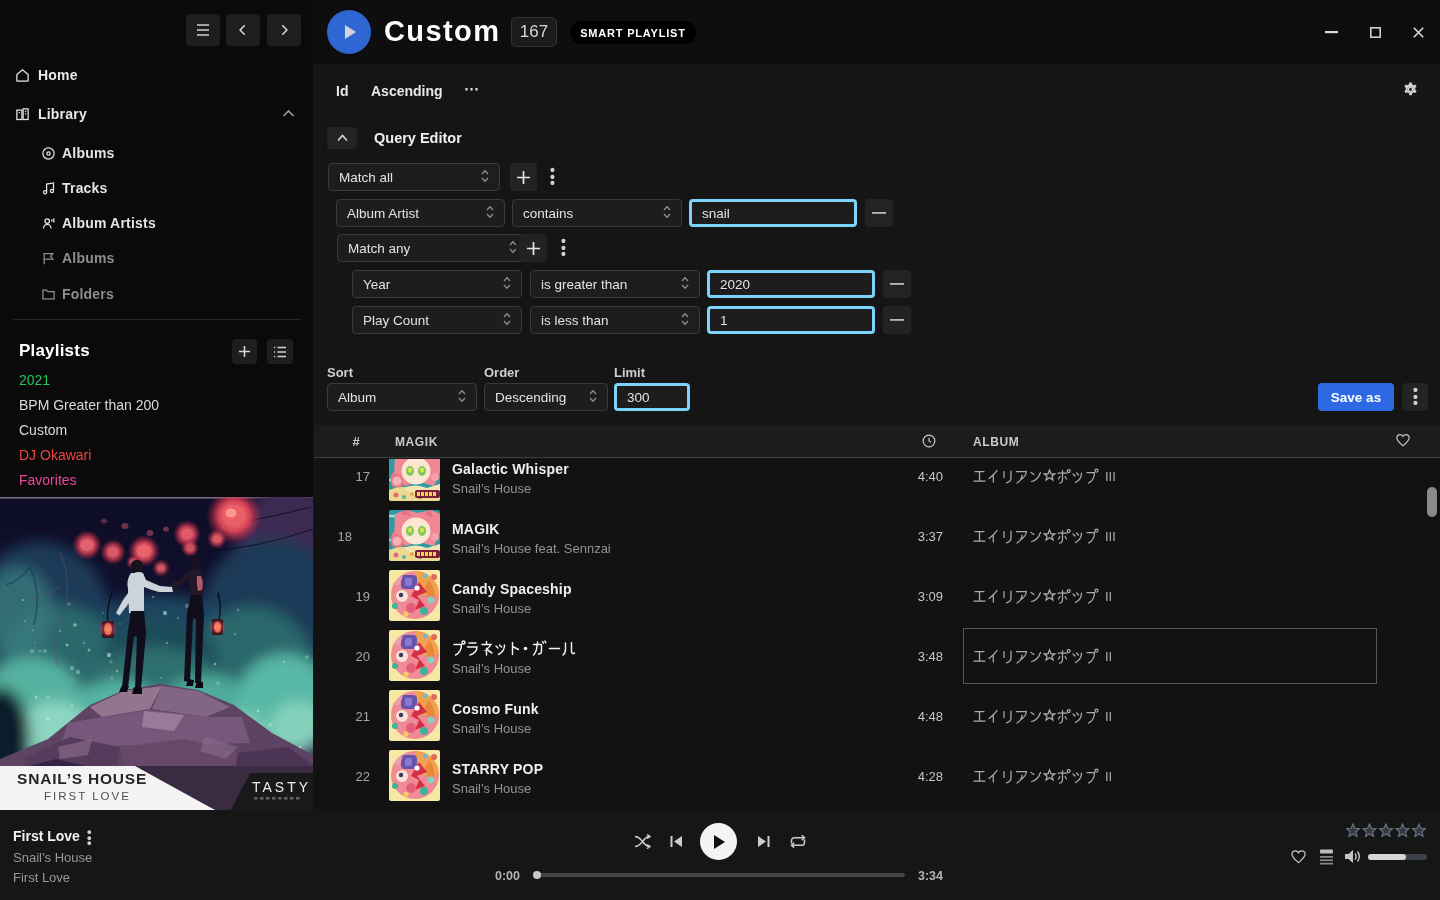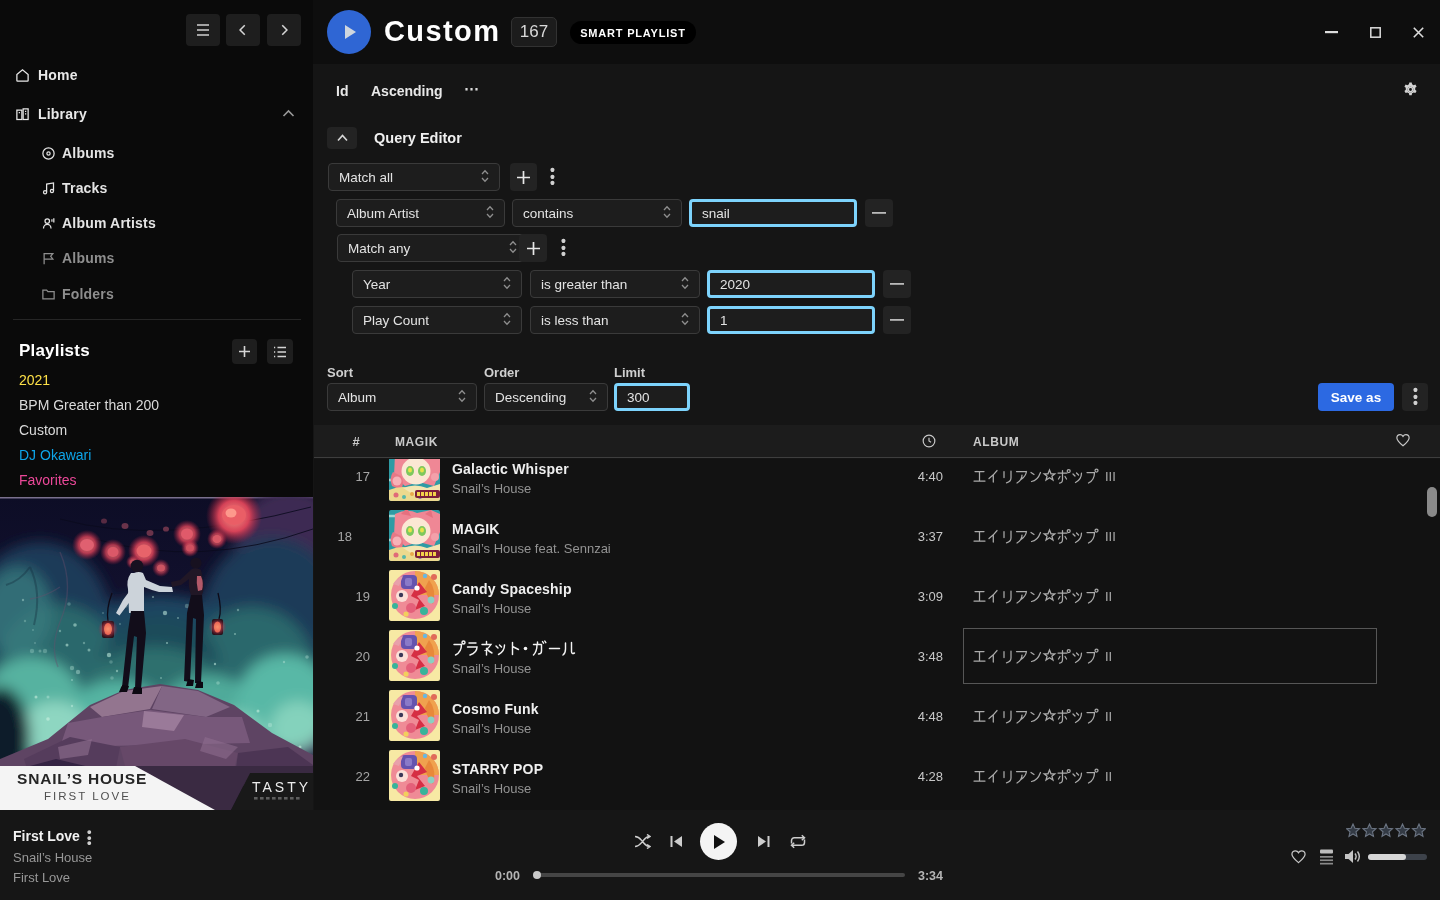--- a/index.html
+++ b/index.html
@@ -456,24 +456,24 @@
     <div class="sbtn abs" style="left:232px;top:339px;width:25px;height:25px">
         <svg width="13" height="13" viewBox="0 0 13 13" stroke="#d5d5d5" stroke-width="1.6">
           <path d="M6.5 1 V12 M1 6.5 H12"></path>
         </svg>
       </div>
     <div class="sbtn abs" style="left:267px;top:339px;width:26px;height:25px">
         <svg width="14" height="12" viewBox="0 0 14 12" stroke="#d5d5d5" stroke-width="1.5">
           <path d="M4.5 1.5 H13 M4.5 6 H13 M4.5 10.5 H13 M1 1.5 H2.2 M1 6 H2.2 M1 10.5 H2.2"></path>
         </svg>
       </div>
-    <div class="abs" style="left:19px;top:372px;color:#fde047;font-size:14px">2021</div>
+    <div class="abs" style="left:19px;top:372px;color:#22c55e;font-size:14px">2021</div>
     <div class="abs" style="left:19px;top:397px;color:#dadada;font-size:14px">BPM Greater than 200</div>
     <div class="abs" style="left:19px;top:422px;color:#dadada;font-size:14px">Custom</div>
-    <div class="abs" style="left:19px;top:447px;color:#0ea5e9;font-size:14px">DJ Okawari</div>
+    <div class="abs" style="left:19px;top:447px;color:#ef4444;font-size:14px">DJ Okawari</div>
     <div class="abs" style="left:19px;top:472px;color:#ec4899;font-size:14px">Favorites</div>
 
     <div id="artwork" class="abs" style="left:0;top:497px;width:313px;height:313px">
     <svg width="313" height="313" viewBox="0 0 313 313">
       <defs>
         <linearGradient id="sky" x1="0" y1="0" x2="0" y2="1">
           <stop offset="0" stop-color="#0d0d26"></stop>
           <stop offset="0.6" stop-color="#161334"></stop>
           <stop offset="1" stop-color="#241c40"></stop>
         </linearGradient>

